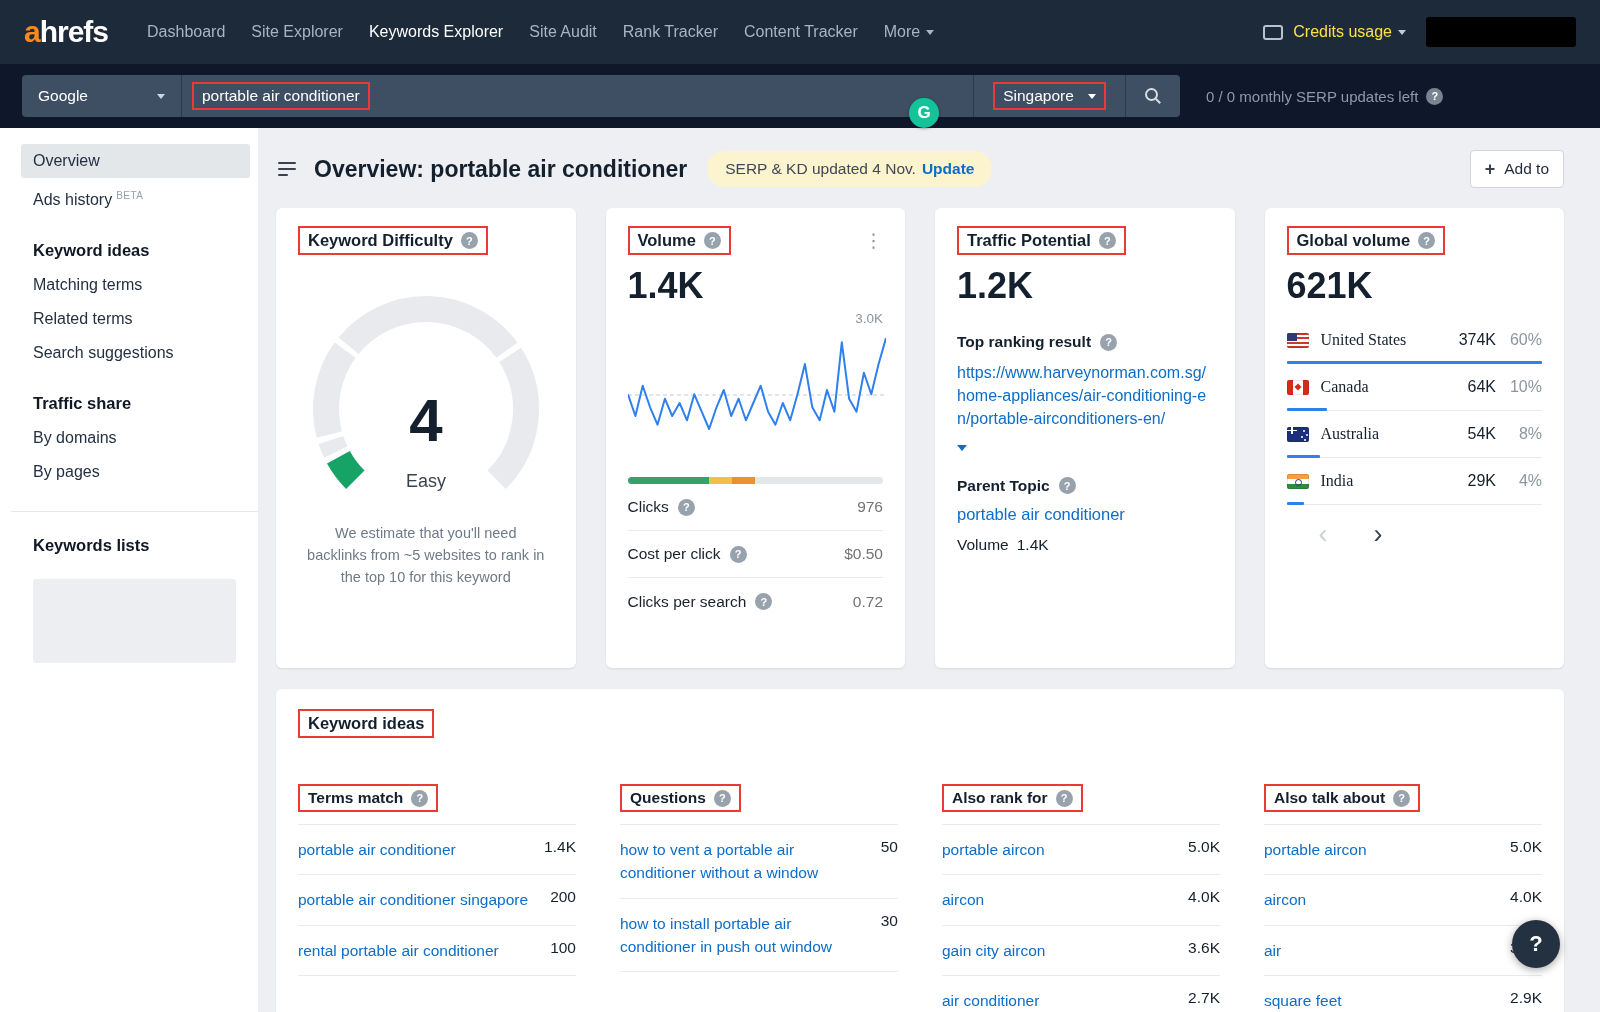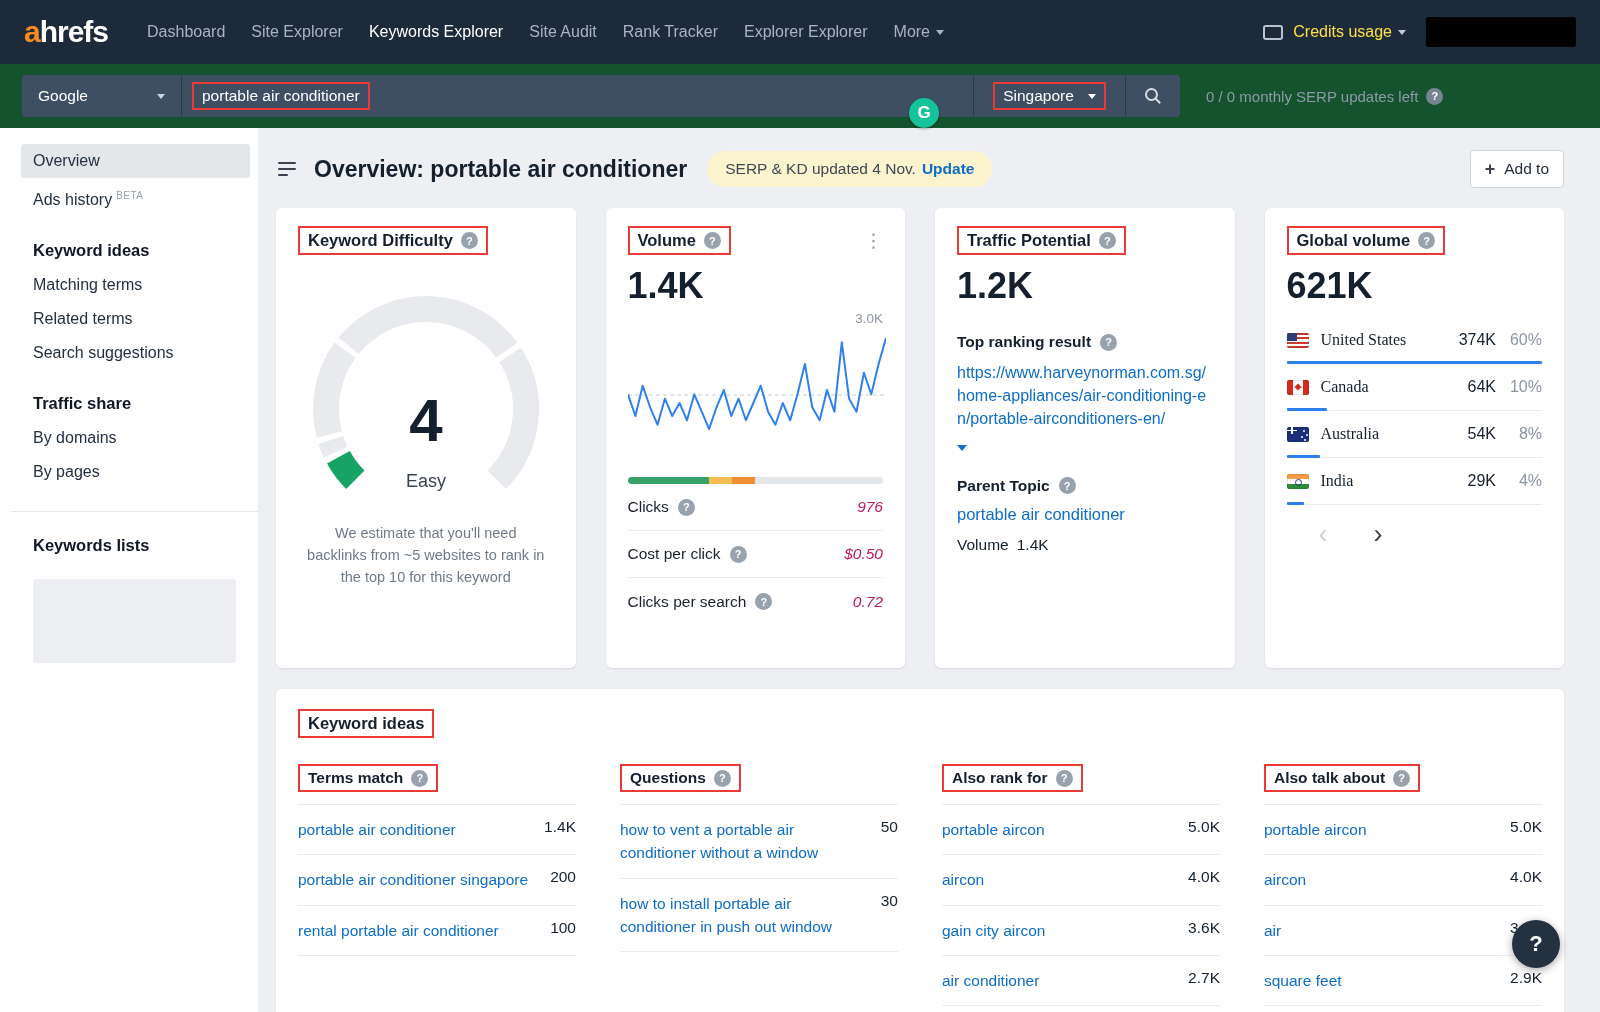--- a/index.html
+++ b/index.html
@@ -15,21 +15,21 @@
   .nav-item{color:#a9b4c2;font-size:16px;margin:0 13px;cursor:pointer;white-space:nowrap;}
   .nav-item.active{color:#fff;}
   .caret{display:inline-block;border-left:4px solid transparent;border-right:4px solid transparent;border-top:5px solid #a9b4c2;margin-left:6px;vertical-align:middle;}
   .nav-right{margin-left:auto;display:flex;align-items:center;}
   .monitor-icon{width:20px;height:15px;border:2px solid #b9c3cf;border-radius:3px;margin-right:10px;display:inline-block;}
   .credits{color:#fde047;font-size:16px;cursor:pointer;}
   .caret-light{border-top-color:#c3ccd6;}
   .redacted{width:150px;height:30px;background:#000;border-radius:3px;margin-left:20px;display:inline-block;}
 
   
-  .searchrow{height:64px;background:#14532d;display:flex;align-items:center;padding:0 22px;position:relative;}
+  .searchrow{height:64px;background:#0f172a;display:flex;align-items:center;padding:0 22px;position:relative;}
   .searchbox{display:flex;align-items:stretch;height:42px;background:#3e4f63;border-radius:4px;width:1158px;position:relative;}
   .seg{border-right:1px solid #2b394a;display:flex;align-items:center;}
   .seg-engine{width:160px;padding:0 16px;color:#fff;font-size:15.5px;justify-content:space-between;cursor:pointer;}
   .seg-engine .caret{border-top-color:#cdd5de;margin-left:0;}
   .seg-input{flex:1;padding:0 10px;position:relative;cursor:text;}
   .red-box{border:2px solid #e93a35;display:inline-flex;align-items:center;gap:8px;padding:3px 8px;}
   .query-text{color:#fff;font-size:15.5px;white-space:nowrap;}
   .grammarly{position:absolute;right:34px;bottom:-11px;width:30px;height:30px;border-radius:50%;background:#15c39a;color:#fff;font-weight:bold;font-size:17px;display:flex;align-items:center;justify-content:center;box-shadow:0 1px 3px rgba(0,0,0,.35);}
   .seg-country{width:152px;justify-content:center;color:#fff;font-size:15.5px;cursor:pointer;}
   .seg-country .caret{border-top-color:#fff;}
@@ -75,21 +75,21 @@
   .gauge{display:block;margin:34px auto 0;}
   .kd-desc{color:#6f7a87;font-size:14.5px;text-align:center;margin:22px auto 0;width:238px;line-height:1.5;}
 
   
   .chart-wrap{position:relative;height:162px;margin-top:4px;}
   .ymax{position:absolute;top:0;right:0;color:#8b95a1;font-size:13.5px;}
   .spark{position:absolute;left:0;bottom:0;}
   .click-bar{display:flex;height:7px;border-radius:3.5px;overflow:hidden;margin-top:4px;}
   .metric-row{display:flex;align-items:center;height:47px;border-bottom:1px solid #e8ebee;font-size:15.5px;gap:9px;}
   .metric-row:last-child{border-bottom:none;justify-content:flex-end;}
-  .m-value{margin-left:auto;color:#be185d;font-style:italic;}
+  .m-value{margin-left:auto;color:#737373;}
 
   
   .section-label{font-weight:bold;font-size:15.5px;margin-top:26px;display:flex;align-items:center;gap:9px;color:#14202e;}
   .t-url{display:block;color:#0d6dc7;font-size:16px;line-height:1.45;margin-top:10px;word-break:break-all;}
   .blue-caret{width:0;height:0;border-left:5px solid transparent;border-right:5px solid transparent;border-top:6px solid #0d6dc7;margin-top:14px;cursor:pointer;}
   .parent-link{display:inline-block;color:#0d6dc7;font-size:16.5px;margin-top:10px;}
   .t-vol{margin-top:12px;font-size:15.5px;color:#14202e;display:flex;gap:8px;}
 
   
   .country-list{margin-top:10px;}
@@ -110,40 +110,40 @@
   .flag-au{background-color:#1b2f7a;}
   .flag-au::after{content:"";position:absolute;left:0;top:0;width:10px;height:7px;background-image:linear-gradient(0deg,transparent 40%,#fff 40% 60%,transparent 60%),linear-gradient(90deg,transparent 40%,#fff 40% 60%,transparent 60%);}
   .flag-au::before{content:"";position:absolute;right:4px;top:3px;width:2px;height:2px;background:#fff;border-radius:50%;box-shadow:-2px 6px 0 #fff,3px 4px 0 #fff,1px 9px 0 #fff;}
   .flag-uk{background-color:#1e3f94;background-image:linear-gradient(90deg,transparent 45%,#d52b1e 45% 55%,transparent 55%),linear-gradient(0deg,transparent 42%,#d52b1e 42% 58%,transparent 58%),linear-gradient(90deg,transparent 39%,#fff 39% 61%,transparent 61%),linear-gradient(0deg,transparent 34%,#fff 34% 66%,transparent 66%);}
   .flag-in{background:linear-gradient(180deg,#f59e42 0 33%,#fff 33% 67%,#2e8b3a 67%);}
   .flag-in::after{content:"";position:absolute;left:50%;top:50%;width:5px;height:5px;margin:-2.5px 0 0 -2.5px;border:1px solid #283593;border-radius:50%;}
 
   
   .ideas-card{background:#fff;border-radius:6px;box-shadow:0 1px 2px rgba(24,34,49,.10);margin-top:21px;padding:20px 22px;height:400px;}
   .ideas-grid{display:grid;grid-template-columns:repeat(4,1fr);column-gap:44px;margin-top:26px;}
-  .col-header{display:flex;align-items:center;padding-bottom:12px;border-bottom:1px solid #e8ebee;}
+  .col-header{display:flex;align-items:center;padding-bottom:12px;border-bottom:1px solid #e8ebee;margin-top:20px;}
   .col-title{font-weight:bold;font-size:15.5px;color:#14202e;}
   .kw-row{display:flex;align-items:flex-start;padding:13px 0;border-bottom:1px solid #e8ebee;font-size:15.5px;}
   .kw-link{color:#0d6dc7;flex:1;padding-right:14px;line-height:1.5;}
   .kw-vol{white-space:nowrap;color:#14202e;}
 
   
   .help-fab{position:fixed;right:40px;bottom:44px;width:48px;height:48px;border-radius:50%;background:#243140;color:#fff;font-size:22px;font-weight:bold;display:flex;align-items:center;justify-content:center;box-shadow:0 2px 8px rgba(0,0,0,.35);cursor:pointer;z-index:50;}
 </style>
 </head>
 <body>
 
 <header class="topnav">
   <div class="logo"><span class="logo-a">a</span><span class="logo-rest">hrefs</span></div>
   <span class="nav-item">Dashboard</span>
   <span class="nav-item">Site Explorer</span>
   <span class="nav-item active">Keywords Explorer</span>
   <span class="nav-item">Site Audit</span>
   <span class="nav-item">Rank Tracker</span>
-  <span class="nav-item">Explorer Explorer</span>
+  <span class="nav-item">Content Tracker</span>
   <span class="nav-item"><span>More</span><span class="caret"></span></span>
   <div class="nav-right">
     <span class="monitor-icon"></span>
     <span class="credits">Credits usage</span>
     <span class="caret caret-light"></span>
     <span class="redacted"></span>
   </div>
 </header>
 
 <div class="searchrow">

